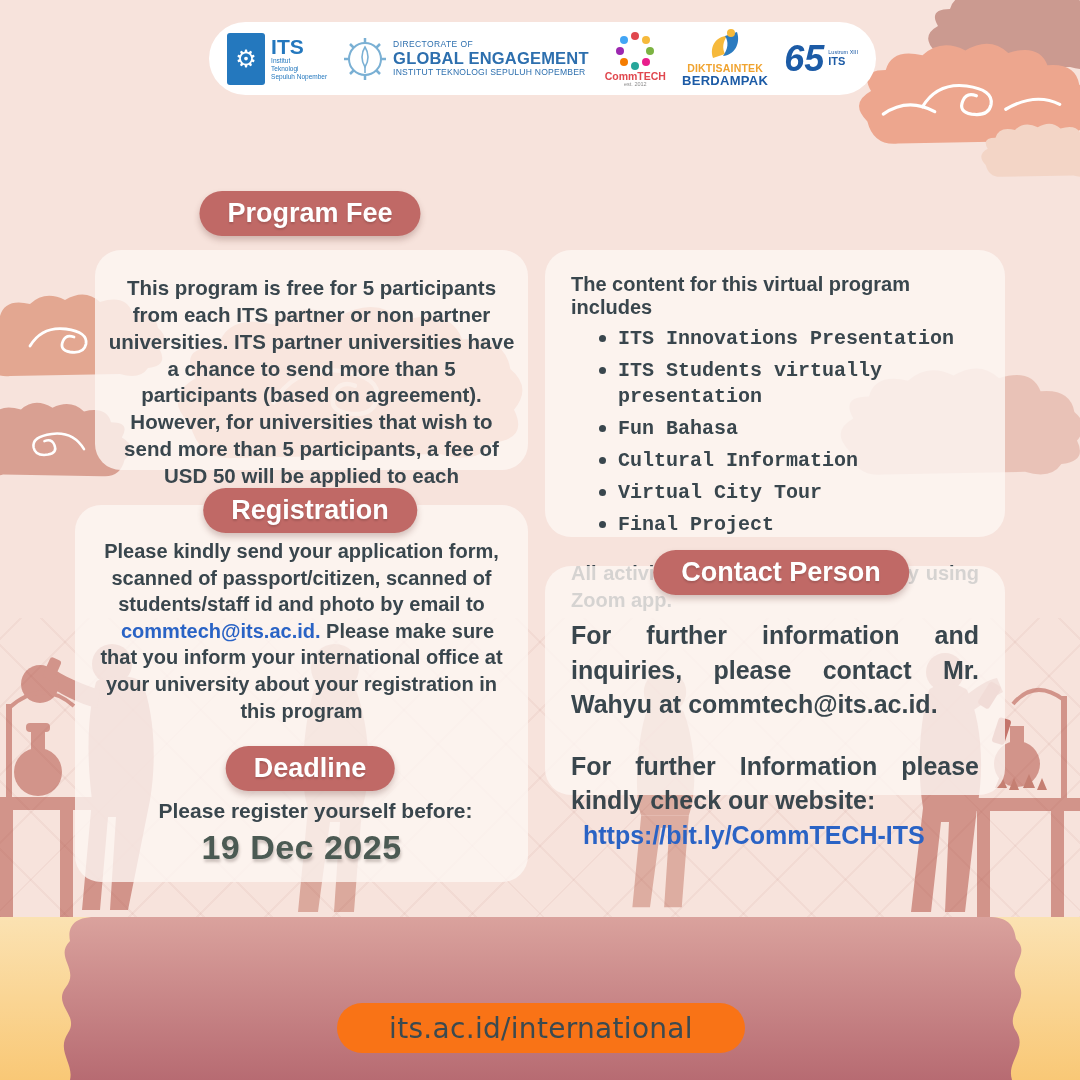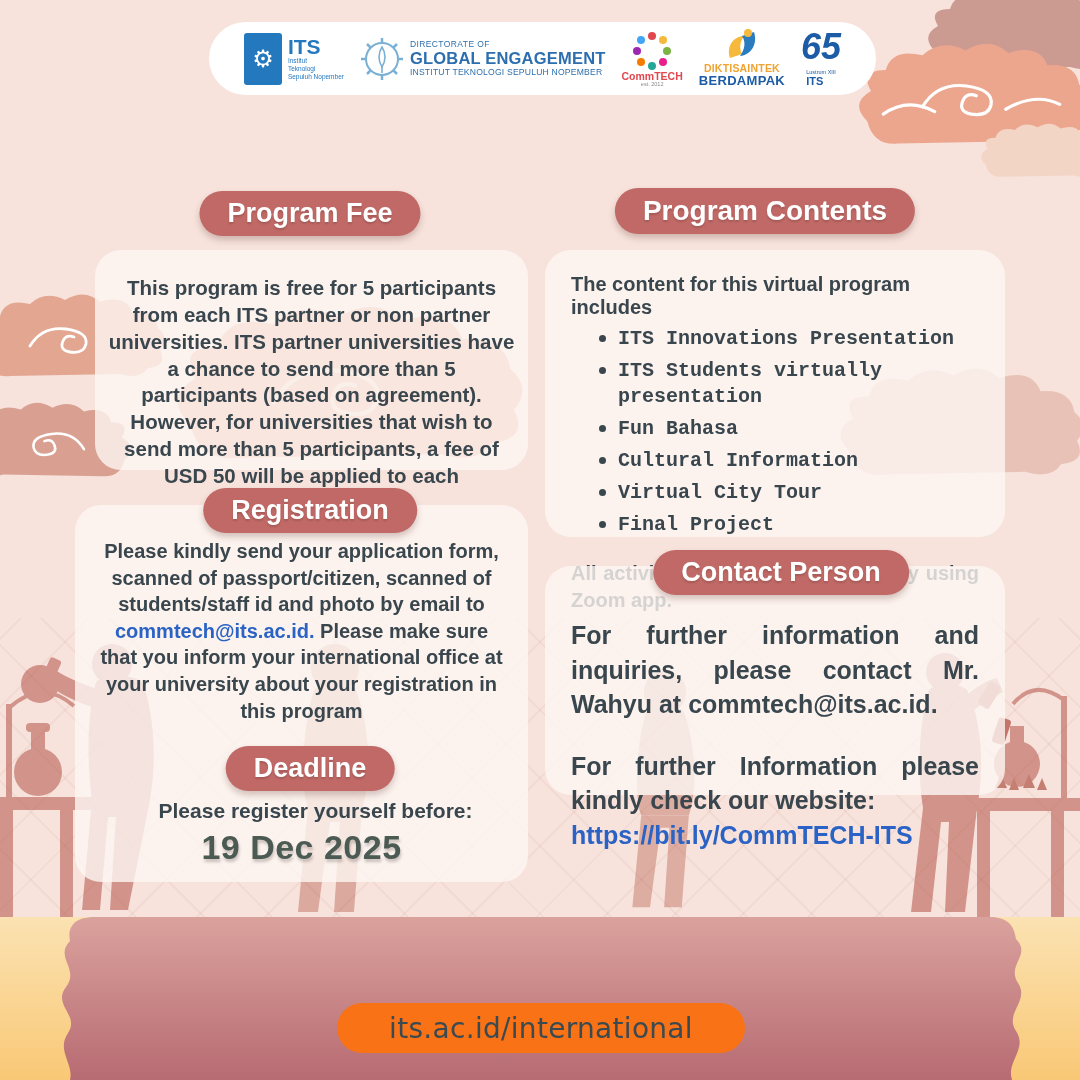--- a/index.html
+++ b/index.html
@@ -30,21 +30,21 @@
   .dge-txt{color:#2d6fae;line-height:1.12;}
   .dge-txt .l1{font-size:8.5px;letter-spacing:.4px;}
   .dge-txt .l2{font-size:16.5px;font-weight:bold;letter-spacing:.2px;}
   .dge-txt .l3{font-size:8.6px;letter-spacing:.2px;}
   .ct-wrap{display:flex;flex-direction:column;align-items:center;line-height:1;}
   .ct-name{font-size:10.5px;font-weight:bold;color:#e0474e;margin-top:1px;}
   .ct-est{font-size:5.5px;color:#8a8a8a;}
   .dik-wrap{display:flex;flex-direction:column;align-items:center;line-height:1.15;}
   .dik-l1{font-size:10.5px;font-weight:bold;color:#f0a32f;letter-spacing:.2px;}
   .dik-l2{font-size:13px;font-weight:bold;color:#1c5ba6;letter-spacing:.3px;}
-  .its65{display:flex;align-items:center;gap:4px;flex-direction:column;}
+  .its65{display:flex;align-items:center;gap:4px;}
   .n65{font-size:36px;font-weight:bold;font-style:italic;color:#1c5ba6;line-height:1;}
   .its65 .side{line-height:1.1;}
   .its65 .lust{font-size:5.5px;color:#1c5ba6;}
   .its65 .abbr2{font-size:11px;font-weight:bold;color:#1c5ba6;}
   
   .badge{
     position:absolute;z-index:40;transform:translateX(-50%);
     background:#c06966;color:#ffffff;font-weight:bold;
     border-radius:24px;padding:7px 28px;white-space:nowrap;
     box-shadow:0 4px 6px rgba(90,40,35,.25);
@@ -64,21 +64,21 @@
   .contents-card ul{list-style:none;margin:7px 0 0;padding:0 0 0 28px;}
   .contents-card li{display:flex;align-items:flex-start;font-size:20px;line-height:1.3;margin-bottom:6px;font-family:Liberation Mono, monospace;}
   .contents-card li .dot{width:7px;height:7px;border-radius:50%;background:#39464d;margin:9px 12px 0 0;flex:none;}
   .contents-card .outro{margin:22px 0 0;font-size:20px;line-height:1.35;text-align:justify;}
   .reg-card{left:75px;top:505px;width:453px;height:377px;}
   .reg-text{padding:33px 25px 0;font-size:20px;line-height:1.33;text-align:center;}
   .contact-card{left:545px;top:566px;width:460px;height:229px;padding:52px 26px 0;}
   .contact-card p{margin:0;font-size:25px;line-height:1.38;text-align:justify;}
   .contact-card .p2{margin-top:27px;}
   .blue{color:#2a63c5;}
-  a.blue{text-decoration:none;cursor:pointer;}
+  a.blue{text-decoration:none;cursor:pointer;margin-left:12px;}
   .dl-label{position:absolute;left:89px;top:799px;width:453px;z-index:25;
     text-align:center;font-size:21px;font-weight:bold;color:#39464d;}
   .dl-date{position:absolute;left:75px;top:828px;width:453px;z-index:25;
     text-align:center;font-size:34px;font-weight:bold;color:#4b5a53;
     letter-spacing:.5px;text-shadow:1px 3px 3px rgba(60,40,35,.25);}
   
   .band{position:absolute;left:0;top:917px;width:1080px;height:163px;z-index:12;
     background:linear-gradient(180deg,#fbe2b2,#f9c876);}
   .mauve{position:absolute;left:40px;top:917px;z-index:14;}
   .footer-pill{
@@ -251,21 +251,20 @@
   <div class="badge sz27" style="left:310px;top:488px;">Registration</div>
   <div class="card reg-card">
     <div class="reg-text">
       <span>Please kindly send your application form, scanned of passport/citizen, scanned of students/staff id and photo by email to </span><a class="blue">commtech@its.ac.id.</a><span> Please make sure that you inform your international office at your university about your registration in this program</span>
     </div>
   </div>
   <div class="badge sz27" style="left:310px;top:746px;">Deadline</div>
   <div class="dl-label">Please register yourself before:</div>
   <div class="dl-date">19 Dec 2025</div>
 
-  <div class="badge sz28" style="left:765px;top:188px;">Program Contents</div>
   <div class="card contents-card">
     <p class="intro">The content for this virtual program includes</p>
     <ul>
         <li>
         <span class="dot"></span>
         <span>ITS Innovations Presentation</span>
       </li>
         <li>
         <span class="dot"></span>
         <span>ITS Students virtually presentation</span>

